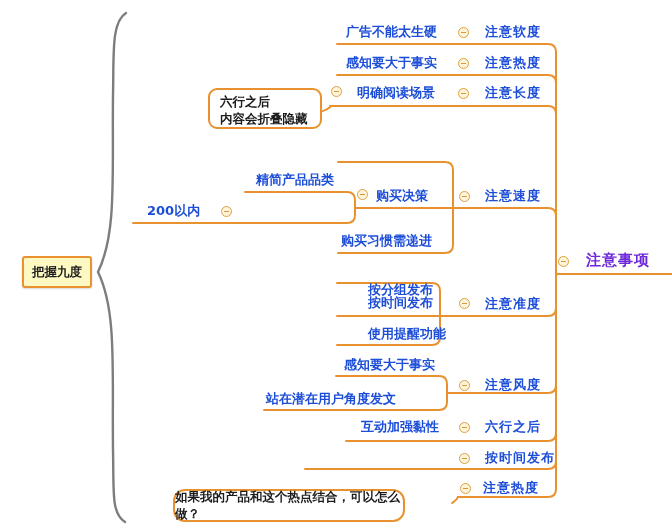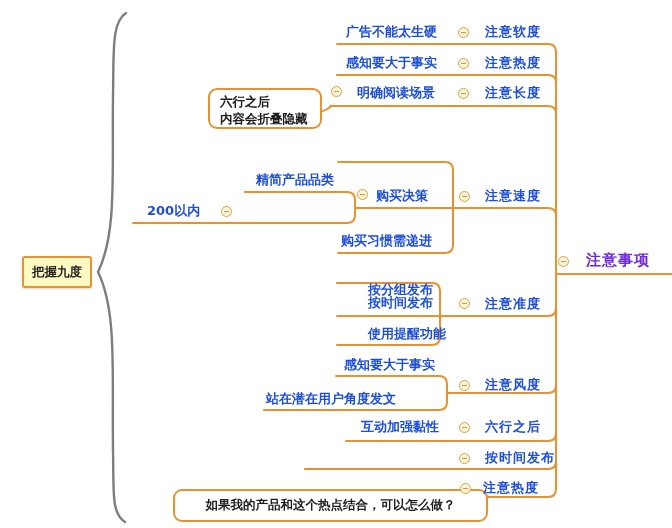--- a/index.html
+++ b/index.html
@@ -23,22 +23,22 @@
   }
   .group-box{
     position:absolute;box-sizing:border-box;left:22px;top:256px;width:70px;height:32px;
     border:2px solid #E8932F;background:#fef9c3;border-radius:3px;
     display:flex;align-items:center;justify-content:center;
     font-size:12.5px;font-weight:700;color:#1c1c1c;
     box-shadow:0 1px 2px rgba(0,0,0,0.15);
   }
   .note-box{left:208px;top:88px;width:114px;height:41px;padding:3px 4px 0 10px;line-height:17px;}
   .q-box{
-    left:173px;top:489px;width:315px;height:33px;
-    display:flex;align-items:center;justify-content:center;
+    left:173px;top:489px;width:232px;height:33px;
+    display:flex;align-items:center;justify-content:center;border-radius:12px;
   }
   .collapse{
     position:absolute;box-sizing:border-box;width:11px;height:11px;border-radius:50%;
     border:1.5px solid #DFA13D;background:#FDF4DC;cursor:pointer;
   }
   .collapse i{
     position:absolute;left:2px;top:3.5px;width:5px;height:1.5px;background:#D9983B;display:block;
   }
 </style>
 </head>

